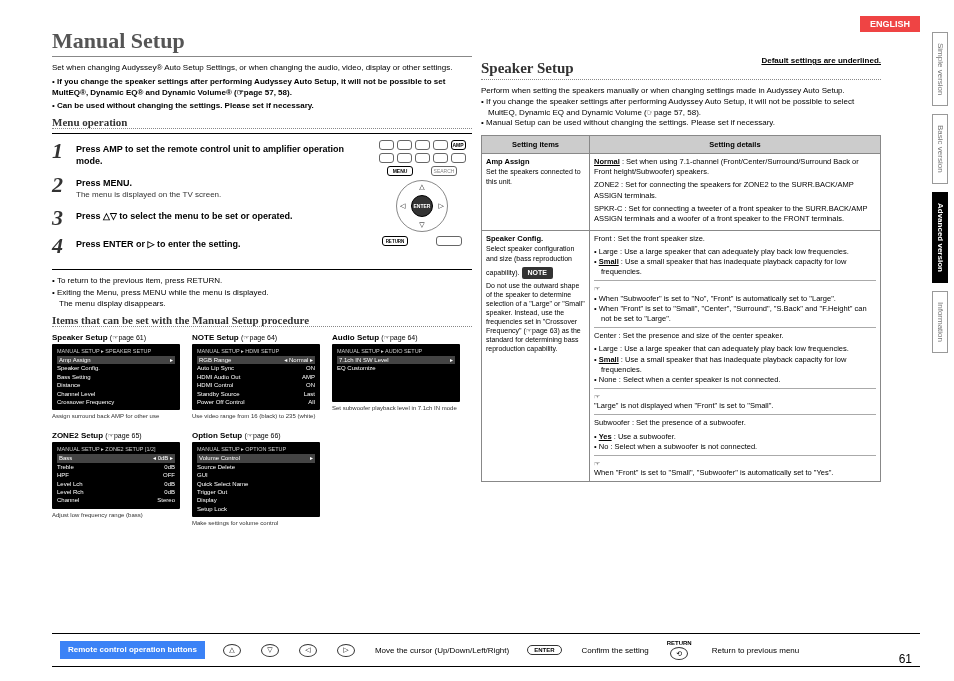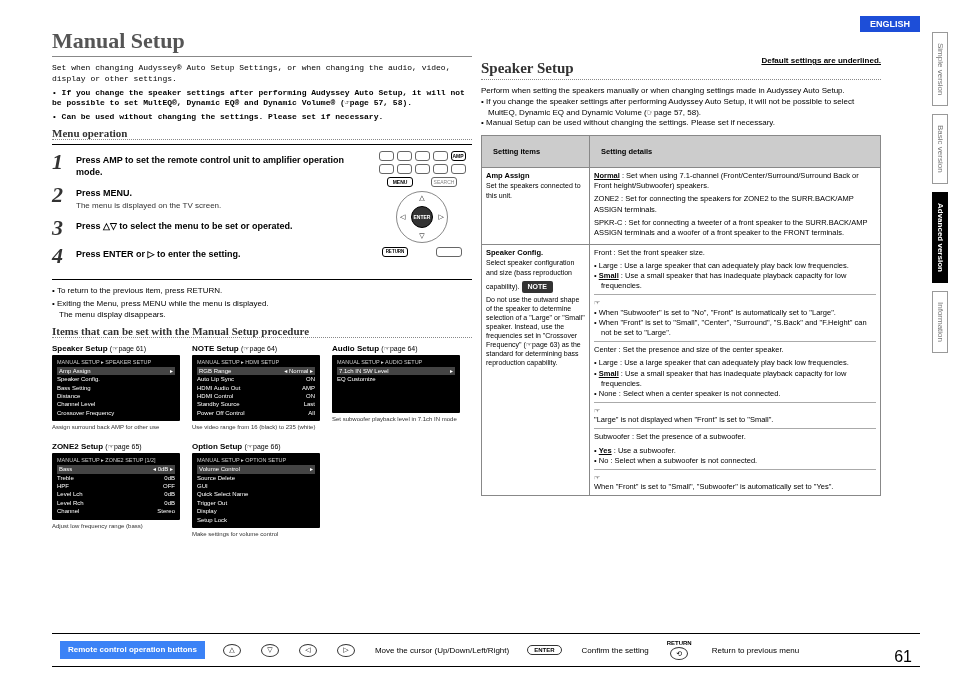--- a/index.html
+++ b/index.html
@@ -3,25 +3,25 @@
 <meta charset="utf-8">
 <style>
   * { box-sizing: border-box; margin: 0; padding: 0; }
   body { font-family: Arial, Helvetica, sans-serif; font-size: 8.5px; color: #000; background: #fff; width: 954px; height: 681px; position: relative; }
   .page { display: flex; padding: 28px 18px 14px 52px; gap: 9px; }
   .col-left { width: 420px; }
   .col-right { width: 400px; }
   .tabs { position: absolute; right: 6px; top: 32px; width: 16px; display: flex; flex-direction: column; gap: 8px; }
   .tab { writing-mode: vertical-rl; font-size: 8px; padding: 10px 2px; border: 0.5px solid #999; text-align: center; color: #777; }
   .tab.active { background: #000; color: #fff; border-color: #000; font-weight: bold; }
-  .lang-badge { position: absolute; right: 34px; top: 16px; background: #1d4ed8; color: #fff; font-size: 9px; padding: 3px 10px; font-weight: bold; }
+  .lang-badge { position: absolute; right: 34px; top: 16px; background: #ef4444; color: #fff; font-size: 9px; padding: 3px 10px; font-weight: bold; }
   h1 { font-family: Georgia, 'Times New Roman', serif; font-size: 22px; font-weight: bold; color: #555; border-bottom: 1px solid #888; padding-bottom: 2px; margin-bottom: 6px; }
   h2.section { font-family: Georgia, 'Times New Roman', serif; font-size: 15px; font-weight: bold; color: #333; border-bottom: 1px dotted #888; padding-bottom: 2px; margin: 10px 0 6px; }
   h2.subsection { font-family: Georgia, 'Times New Roman', serif; font-size: 11px; font-weight: bold; color: #333; border-bottom: 1px dotted #888; margin: 4px 0 4px; }
-  .intro p, .intro li { font-size: 8px; line-height: 1.35; margin-bottom: 3px; font-family: Liberation Mono, monospace; }
+  .intro p, .intro li { font-size: 8px; line-height: 1.35; margin-bottom: 3px; }
   .intro b { font-weight: bold; }
   .steps-box { border-top: 1px solid #000; border-bottom: 1px solid #000; padding: 6px 0; position: relative; }
   .step { display: flex; align-items: flex-start; margin-bottom: 6px; }
   .step-num { font-family: Georgia, 'Times New Roman', serif; font-size: 22px; font-weight: bold; font-style: italic; color: #333; width: 24px; line-height: 1; }
   .step-text { font-size: 9px; line-height: 1.3; flex: 1; padding-top: 4px; }
   .step-text b { font-weight: bold; }
   .step-sub { font-size: 8px; color: #333; margin-top: 1px; }
   .remote-diagram { position: absolute; right: 4px; top: 6px; width: 92px; height: 98px; }
   .remote-row { display: flex; justify-content: center; gap: 3px; margin-bottom: 3px; }
   .rbtn { width: 15px; height: 10px; border: 0.5px solid #666; border-radius: 3px; font-size: 5px; display: flex; align-items: center; justify-content: center; color: #888; }
@@ -45,40 +45,40 @@
   .osd .crumb { font-size: 5.5px; color: #ccc; margin-bottom: 2px; }
   .osd .row { display: flex; justify-content: space-between; line-height: 1.4; }
   .osd .row .lbl { color: #fff; }
   .osd .row.bar { background: #444; padding: 0 2px; }
   .osd-foot { font-size: 6px; margin-top: 3px; color: #333; }
   .default-note { font-size: 8px; text-decoration: underline; font-weight: bold; float: right; margin-top: 6px; }
   .rintro { font-size: 8px; line-height: 1.35; margin-bottom: 2px; }
   .rintro li { list-style: none; text-indent: -7px; padding-left: 7px; }
   .rintro li::before { content: "• "; }
   table.settings { width: 100%; border-collapse: collapse; font-size: 7.5px; margin-top: 6px; }
-  table.settings th { background: #ccc; font-weight: bold; text-align: left; padding: 11px; border: 0.5px solid #888; }
+  table.settings th { background: #ccc; font-weight: bold; text-align: center; padding: 4px; border: 0.5px solid #888; }
   table.settings td { border: 0.5px solid #888; padding: 3px 4px; vertical-align: top; line-height: 1.35; }
   table.settings td.item { width: 108px; }
   table.settings td.item b { font-weight: bold; }
   table.settings td.item .desc { font-weight: normal; font-size: 7px; }
   .note-badge { display: inline-block; background: #333; color: #fff; font-size: 7px; font-weight: bold; padding: 1px 6px; border-radius: 2px; margin: 3px 0 2px; }
   .note-text { font-size: 7px; line-height: 1.3; }
   .detail-block { margin-bottom: 3px; }
   .detail-block b { font-weight: bold; }
   .bullet-line { text-indent: -7px; padding-left: 7px; }
   .bullet-line::before { content: "• "; }
   .sep { border-top: 0.5px solid #aaa; margin: 3px 0; }
   .pointer { font-size: 7px; }
   .pointer::before { content: "☞ "; }
   .footer { position: absolute; bottom: 14px; left: 52px; right: 34px; border-top: 0.5px solid #000; border-bottom: 0.5px solid #000; padding: 6px 8px; display: flex; align-items: center; gap: 18px; font-size: 8px; }
   .footer .badge { background: #3b82f6; color: #fff; font-weight: bold; padding: 4px 8px; text-align: center; line-height: 1.2; }
   .footer .btngrp { display: flex; align-items: center; gap: 20px; }
   .fbtn { border: 0.5px solid #333; border-radius: 50%; width: 18px; height: 13px; display: inline-flex; align-items: center; justify-content: center; font-size: 7px; }
   .fbtn-rect { border: 0.5px solid #333; border-radius: 7px; padding: 1px 6px; font-size: 6px; font-weight: bold; }
-  .page-num { position: absolute; right: 8px; bottom: 0px; font-size: 16px; }
+  .page-num { position: absolute; right: 8px; bottom: 0px; font-size: 12px; }
   u { text-decoration: underline; }
 </style>
 </head>
 <body>
 
 <div class="lang-badge">ENGLISH</div>
 
 <div class="tabs">
   <div class="tab">Simple version</div>
   <div class="tab">Basic version</div>

